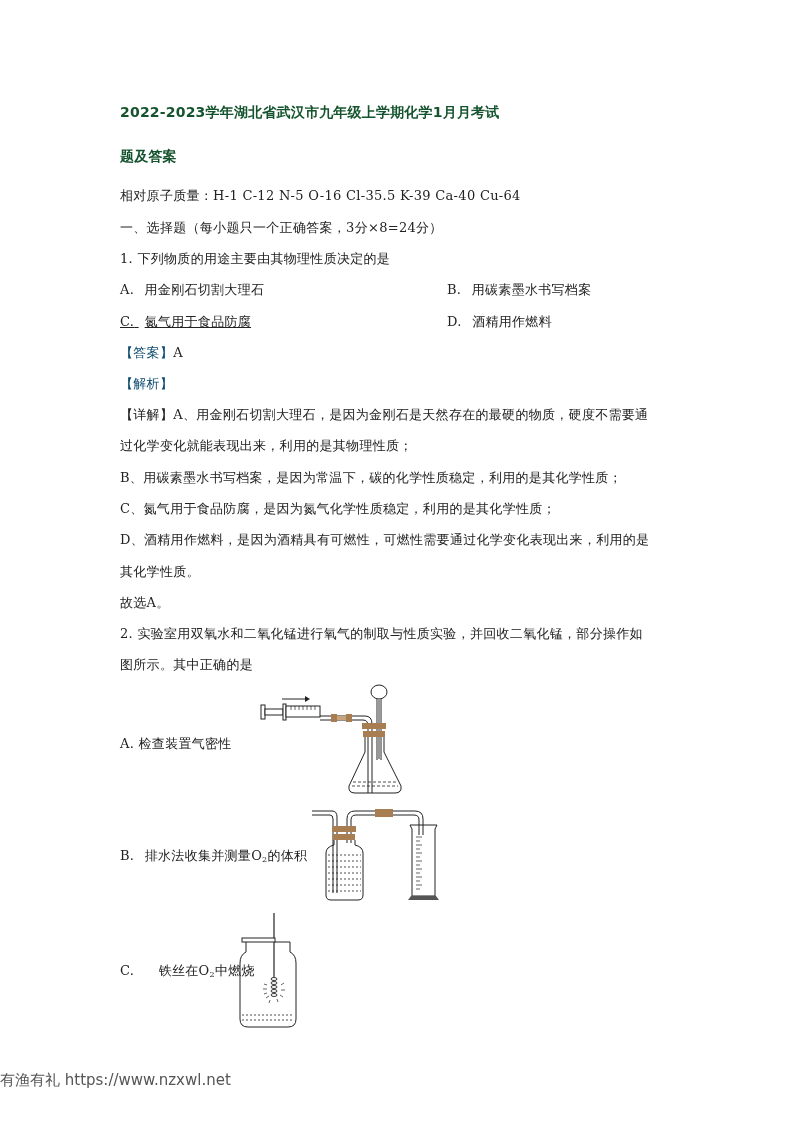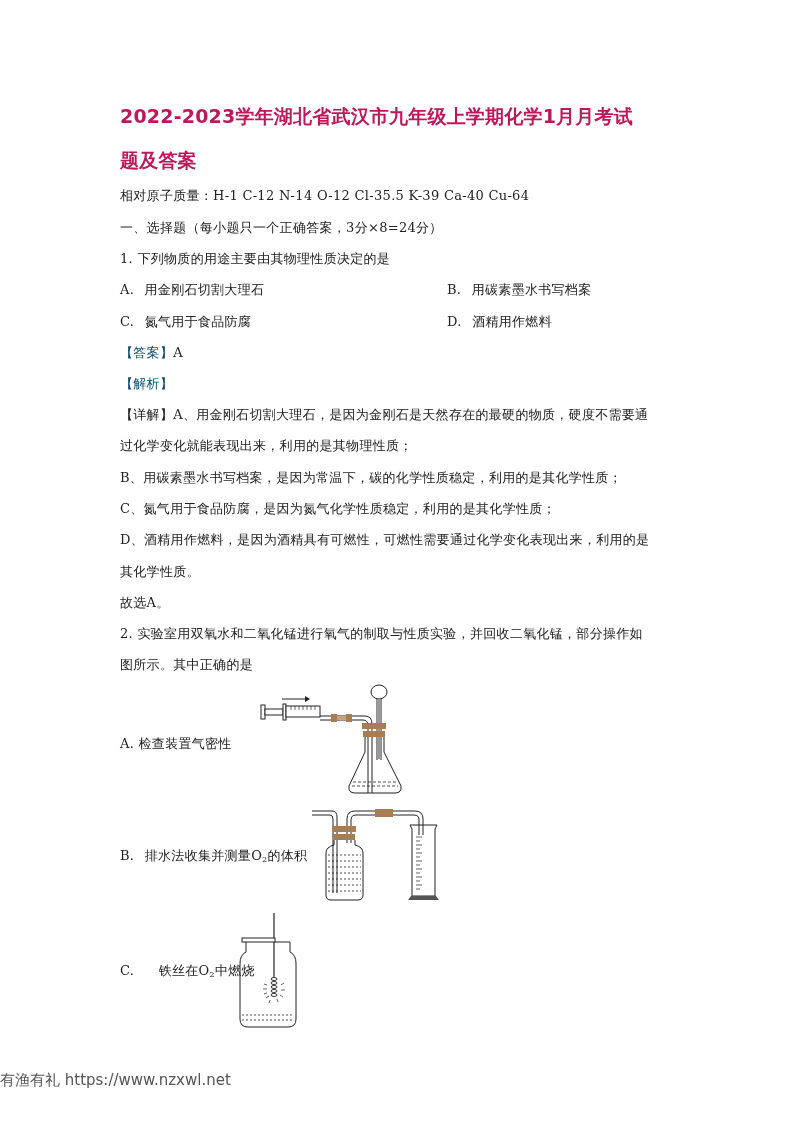--- a/index.html
+++ b/index.html
@@ -1,50 +1,50 @@
 <!DOCTYPE html>
 <html><head>
 <meta charset="utf-8">
 <style>
   html, body { margin: 0; padding: 0; background: #ffffff; }
   body { width: 793px; height: 1122px; position: relative; overflow: hidden;
          font-family: "DejaVu Serif", "Liberation Serif", serif; color: #1a1a1a; }
   .page { position: absolute; left: 0; top: 0; width: 793px; height: 1122px; }
   .title { position: absolute; left: 120px; font-family: "DejaVu Sans", "Liberation Sans", sans-serif;
-           font-weight: bold; font-size: 19px; color: #be185d; letter-spacing: 0.2px; white-space: nowrap; }
+           font-weight: bold; font-size: 14px; color: #14532d; letter-spacing: 0.2px; white-space: nowrap; }
   .line { position: absolute; left: 120px; font-size: 13px; white-space: nowrap; color: #222; letter-spacing: 0.3px; }
   .tag { color: #0c4a6e; }
   .opt-right { left: 447px; }
   .footer { position: absolute; left: 0; width: 793px; top: 1071px; text-align: left;
             font-family: "DejaVu Sans", "Liberation Sans", sans-serif; font-size: 15px; color: #555; }
   svg.fig { position: absolute; overflow: visible; }
   sub { font-size: 8px; vertical-align: -2px; }
 </style>
 </head>
 <body>
 
 <div class="page">
 
   <div class="title" style="top:104px;">2022-2023学年湖北省武汉市九年级上学期化学1月月考试</div>
   <div class="title" style="top:148px;">题及答案</div>
 
-  <div class="line" style="top:187px;">相对原子质量：H-1  C-12  N-14  O-12  Cl-35.5  K-39  Ca-40  Cu-64</div>
+  <div class="line" style="top:187px;">相对原子质量：H-1  C-12  N-5  O-16  Cl-35.5  K-39  Ca-40  Cu-64</div>
   <div class="line" style="top:219px;">一、选择题（每小题只一个正确答案，3分×8=24分）</div>
 
   <div class="line" style="top:250px;">1. 下列物质的用途主要由其物理性质决定的是</div>
 
   <div class="line" style="top:281px;">
     <span>A.</span>
     <span style="margin-left:6px">用金刚石切割大理石</span>
   </div>
   <div class="line opt-right" style="top:281px;">
     <span>B.</span>
     <span style="margin-left:6px">用碳素墨水书写档案</span>
   </div>
-  <div class="line" style="top:313px;">
+  <div class="line" style="top:313px;text-decoration:underline;">
     <span>C.</span>
     <span style="margin-left:6px">氮气用于食品防腐</span>
   </div>
   <div class="line opt-right" style="top:313px;">
     <span>D.</span>
     <span style="margin-left:6px">酒精用作燃料</span>
   </div>
 
   <div class="line" style="top:344px;">
     <span class="tag">【答案】</span><span>A</span>

